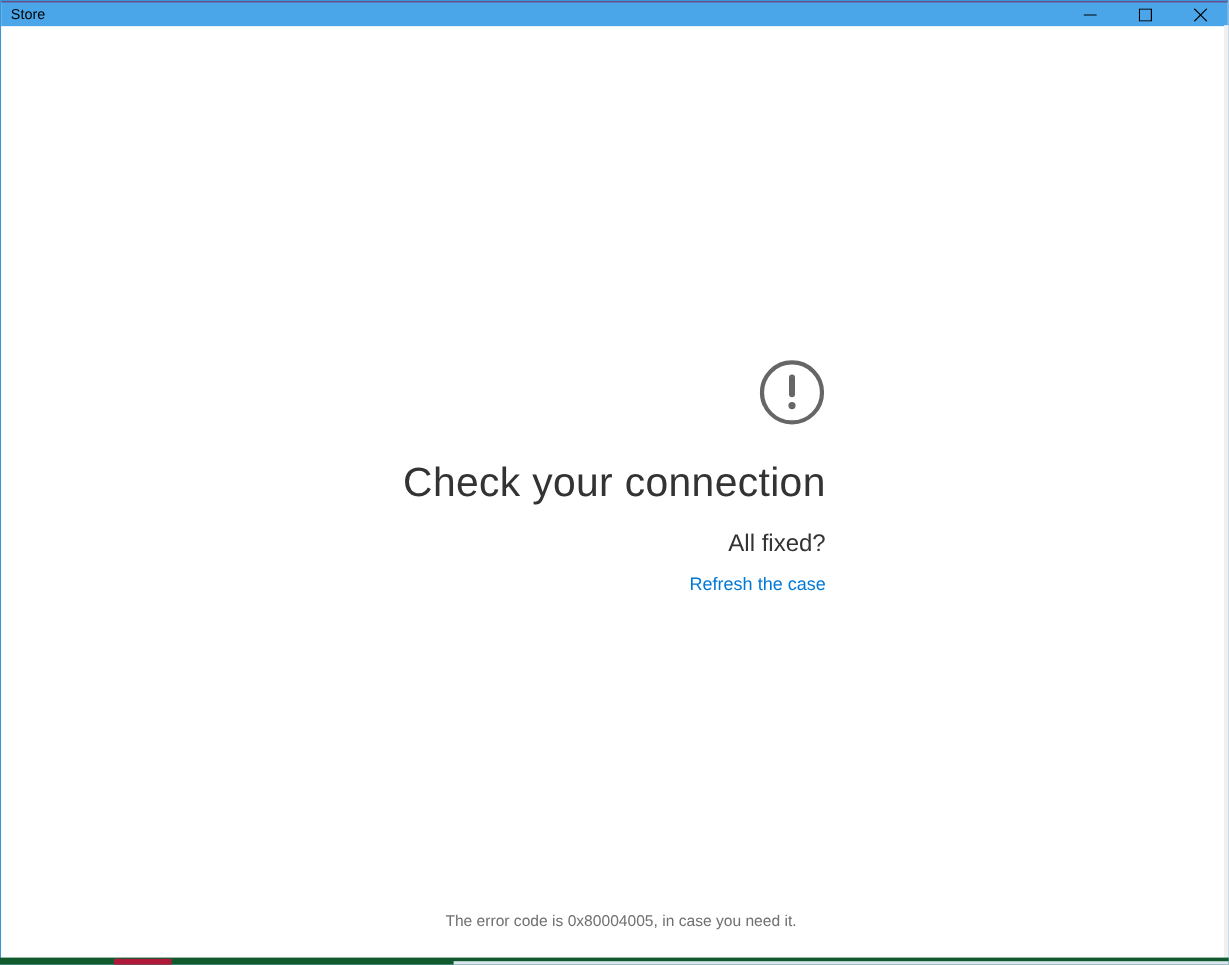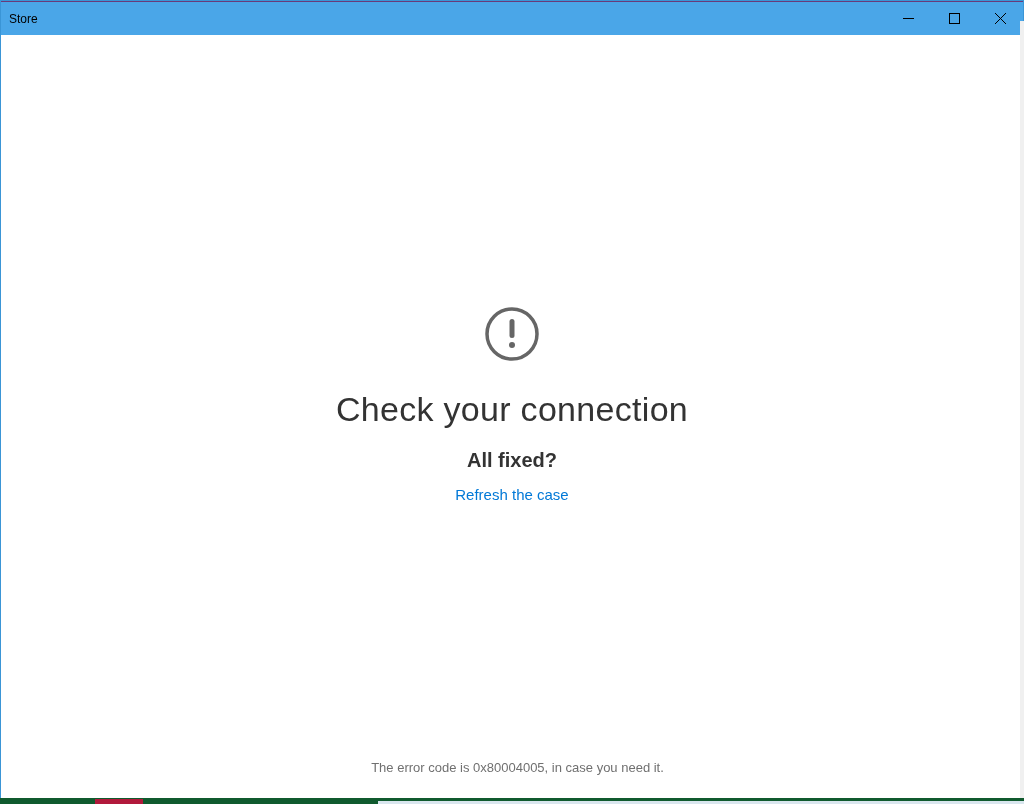--- a/index.html
+++ b/index.html
@@ -17,21 +17,21 @@
     }
     .window {
       width: 100%;
       height: 100%;
       border: 1px solid #3a95d6;
       display: flex;
       flex-direction: column;
       background: #ffffff;
     }
     .titlebar {
-      height: 34px;
+      height: 21px;
       background: #4aa6e8;
       display: flex;
       align-items: center;
       justify-content: space-between;
       padding-left: 8px;
       font-size: 12px;
       color: #000;
       flex-shrink: 0;
       border-top: 1px solid #6a3a7a;
     }
@@ -59,21 +59,21 @@
       display: flex;
       flex-direction: column;
       align-items: center;
       justify-content: center;
       position: relative;
       background: #fff;
     }
     .center-block {
       display: flex;
       flex-direction: column;
-      align-items: center;
+      align-items: flex-end;
       margin-top: -30px;
     }
     .alert-icon {
       width: 56px;
       height: 56px;
       margin-bottom: 28px;
     }
     .alert-icon svg {
       width: 100%;
       height: 100%;
@@ -81,21 +81,21 @@
     }
     .heading {
       font-size: 34px;
       font-weight: 300;
       color: #333333;
       margin-bottom: 20px;
       letter-spacing: 0.3px;
     }
     .subheading {
       font-size: 20px;
-      font-weight: 700;
+      font-weight: 400;
       color: #333333;
       margin-bottom: 14px;
     }
     .refresh-link {
       font-size: 15px;
       color: #0078d7;
       cursor: pointer;
     }
     .footer-info {
       position: absolute;

